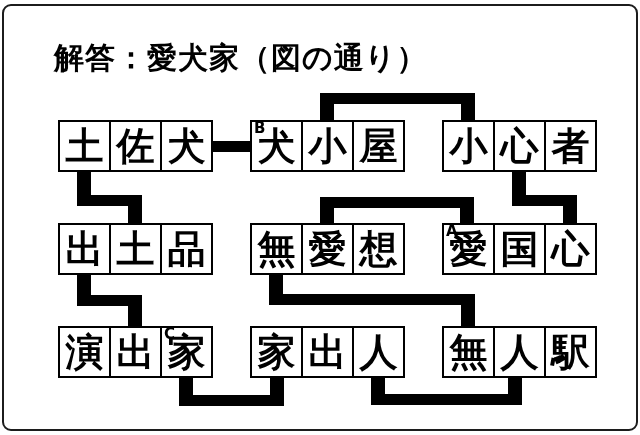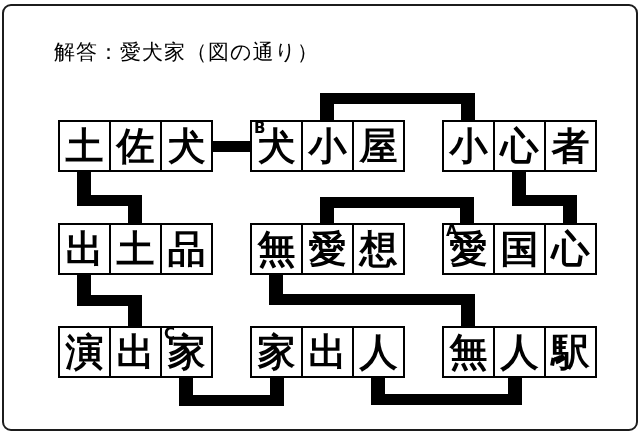--- a/index.html
+++ b/index.html
@@ -22,22 +22,22 @@
     width: 632px;
     height: 423px;
     border: 2.5px solid #1c1c1c;
     border-radius: 9px;
     box-sizing: content-box;
   }
   .title {
     position: absolute;
     left: 54px;
     top: 38px;
-    font-size: 21px;
-    font-weight: 400;
+    font-size: 30px;
+    font-weight: 700;
     color: #000000;
     letter-spacing: 1px;
     white-space: nowrap;
     z-index: 6;
   }
   .word-group {
     position: absolute;
     display: flex;
     z-index: 5;
   }

